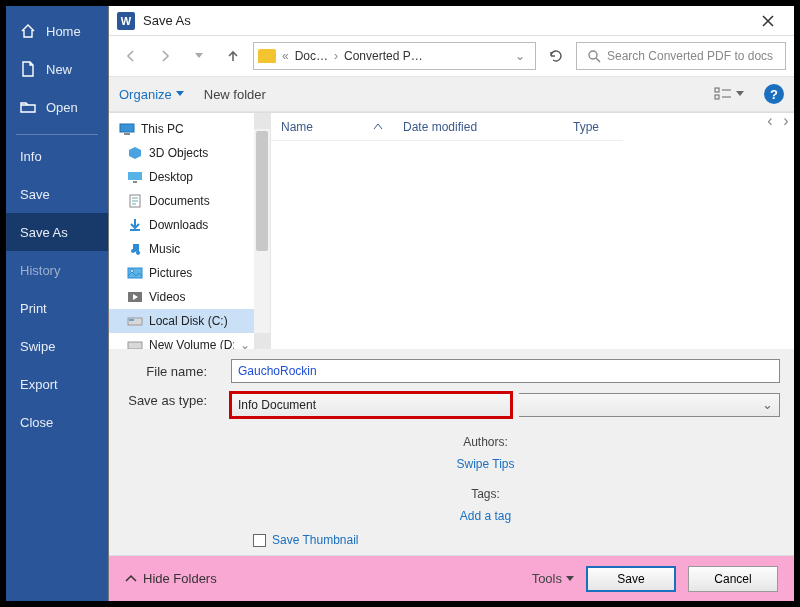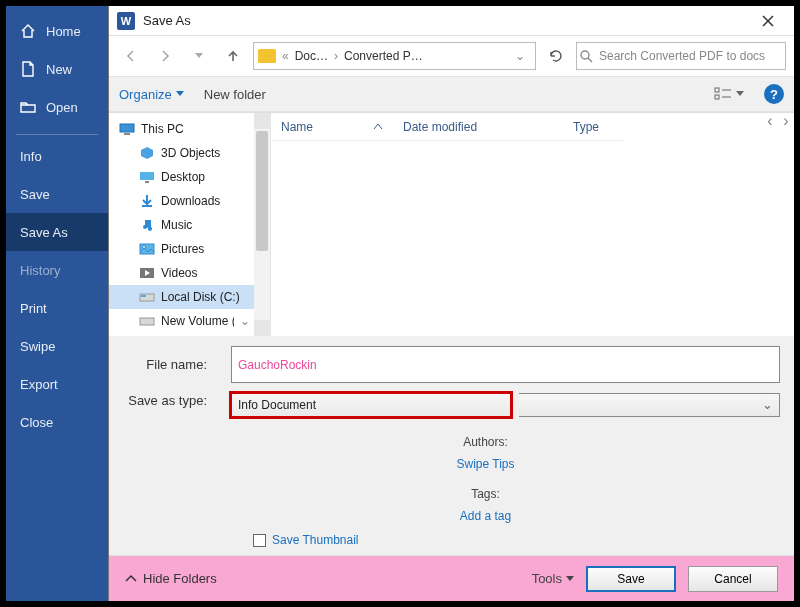--- a/index.html
+++ b/index.html
@@ -23,34 +23,34 @@
 .titlebar .spacer { flex: 1; }
 .close-btn { width: 36px; height: 24px; display:flex; align-items:center; justify-content:center; cursor:pointer; }
 
 .navrow { height: 40px; display:flex; align-items:center; gap:6px; padding: 4px 8px; background:#fff; }
 .nav-btn { width:28px; height:28px; border:none; background:transparent; color:#888; cursor:pointer; display:flex; align-items:center; justify-content:center; }
 .breadcrumb { flex: 1 1 auto; height: 28px; border:1px solid #bbb; background:#fff; display:flex; align-items:center; padding:0 4px; gap:6px; font-size:12px; color:#333; min-width:0; }
 .bc-folder { width:18px; height:14px; background:#f4c430; border-radius:2px 2px 1px 1px; }
 .bc-chev { color:#888; }
 .bc-dd { margin-left:auto; color:#888; padding:0 6px; }
 .refresh-btn { width:28px; height:28px; border:1px solid transparent; background:transparent; cursor:pointer; display:flex; align-items:center; justify-content:center; }
-.searchbox { flex: 0 0 210px; height:28px; border:1px solid #bbb; background:#fff; display:flex; align-items:center; padding:0 2px; gap:6px; color:#888; font-size:12px; }
+.searchbox { flex: 0 0 210px; height:28px; border:1px solid #bbb; background:#fff; display:flex; align-items:center; padding:0 10px; gap:6px; color:#888; font-size:12px; }
 .searchbox svg { flex:none; }
 
 .toolbar { height: 36px; display:flex; align-items:center; padding:0 10px; gap:20px; background:#f0f0f0; border-top:1px solid #e3e3e3; border-bottom:1px solid #e3e3e3; font-size:13px; }
 .org-btn { color:#1a6fbf; display:flex; align-items:center; gap:4px; cursor:pointer; }
 .newfolder-btn { color:#444; cursor:pointer; }
 .toolbar .spacer { flex:1; }
 .view-btn { display:flex; align-items:center; gap:4px; color:#555; cursor:pointer; }
 .help-btn { width:20px; height:20px; border-radius:50%; background:#1a6fbf; color:#fff; font-size:13px; font-weight:bold; display:flex; align-items:center; justify-content:center; cursor:pointer; }
 
 .midsplit { flex:1; display:flex; min-height:0; background:#fff; border-top:1px solid #ddd; }
 .tree { width:162px; border-right:1px solid #e5e5e5; display:flex; position:relative; }
 .tree-inner { flex:1; overflow:hidden; padding:4px 0; }
-.tree-item { height:24px; display:flex; align-items:center; gap:6px; padding-left:30px; font-size:12px; color:#222; cursor:pointer; }
+.tree-item { height:24px; display:flex; align-items:center; gap:6px; padding-left:18px; font-size:12px; color:#222; cursor:pointer; }
 .tree-item.selected { background:#c9e0f7; }
 .tree-scroll { width:16px; background:#f2f2f2; position:relative; }
 .tree-scroll::before { content:""; position:absolute; top:0; left:0; right:0; height:16px; background:#e6e6e6; }
 .tree-scroll::after { content:""; position:absolute; bottom:0; left:0; right:0; height:16px; background:#e6e6e6; }
 .tree-thumb { position:absolute; left:2px; right:2px; top:18px; height:120px; background:#c8c8c8; border-radius:2px; }
 .ti-icon { width:16px; height:16px; display:flex; align-items:center; justify-content:center; flex:none; }
 
 .listarea { flex:1; display:flex; }
 .list-header { height:28px; display:flex; align-items:center; font-size:12px; color:#3a5a8a; border-bottom:1px solid #eee; }
 .list-header .col { padding:0 10px; }
@@ -59,21 +59,21 @@
 .col-type { width:60px; text-align:left; }
 .list-body { flex:1; }
 .list-hscroll { height:16px; display:flex; align-items:center; background:#fff; }
 .hscroll-left, .hscroll-right { width:16px; height:16px; display:flex; align-items:center; justify-content:center; color:#888; }
 .hscroll-track { flex:1; height:12px; background:#f3f3f3; position:relative; }
 .hscroll-thumb { position:absolute; left:0; top:0; bottom:0; width:80%; background:#d0d0d0; }
 
 .formarea { background:#f0f0f0; padding:10px 14px 8px 14px; display:flex; flex-direction:column; gap:10px; font-size:13px; }
 .form-row { display:flex; align-items:center; gap:8px; }
 .form-label { width:100px; text-align:right; color:#333; padding-right:16px; }
-.form-input { flex:1; height:37px; border:1px solid #888; background:#fff; padding:0 6px; font-size:12px; color:#ec4899; }
+.form-input { flex:1; height:24px; border:1px solid #888; background:#fff; padding:0 6px; font-size:12px; color:#1d4ed8; }
 .combo { flex:1; height:24px; border:1px solid #888; background:linear-gradient(#f7f7f7,#e9e9e9); display:flex; align-items:center; padding:0 6px; font-size:12px; color:#222; position:relative; }
 .combo.marked { outline:3px solid #cc0000; outline-offset:-1px; width:280px; flex:none; }
 .combo-row { display:flex; gap:8px; }
 .combo-rest { flex:1; height:24px; border:1px solid #888; border-left:none; background:linear-gradient(#f7f7f7,#e9e9e9); position:relative; }
 .combo-rest .dd { position:absolute; right:6px; top:3px; color:#666; }
 
 .meta-row { display:flex; align-items:center; gap:8px; padding-left:68px; font-size:12px;flex-direction:column; }
 .meta-label { color:#444; }
 .meta-val { color:#1a6fbf; cursor:pointer; }
 .meta-gap { width:160px; }
@@ -243,20 +243,29 @@
             <span>3D Objects</span>
           </div>
           <div class="tree-item">
             <span class="ti-icon">
                 <svg width="16" height="12" viewBox="0 0 16 12">
                   <rect x="1" y="1" width="14" height="8" fill="#56b3e8"></rect>
                   <rect x="6" y="10" width="4" height="2" fill="#888"></rect>
                 </svg>
               </span>
             <span>Desktop</span>
+          </div>
+          <div class="tree-item">
+            <span class="ti-icon">
+                <svg width="12" height="14" viewBox="0 0 12 14" fill="#fff" stroke="#888">
+                  <rect x="1" y="1" width="10" height="12"></rect>
+                  <path d="M3 4 H9 M3 7 H9 M3 10 H7" stroke="#6aa"></path>
+                </svg>
+              </span>
+            <span>Documents</span>
           </div>
           <div class="tree-item">
             <span class="ti-icon">
                 <svg width="14" height="14" viewBox="0 0 14 14" fill="none" stroke="#2e8bd6" stroke-width="2">
                   <path d="M7 1 V9 M3 6 L7 10 L11 6 M2 12 H12"></path>
                 </svg>
               </span>
             <span>Downloads</span>
           </div>
           <div class="tree-item">

